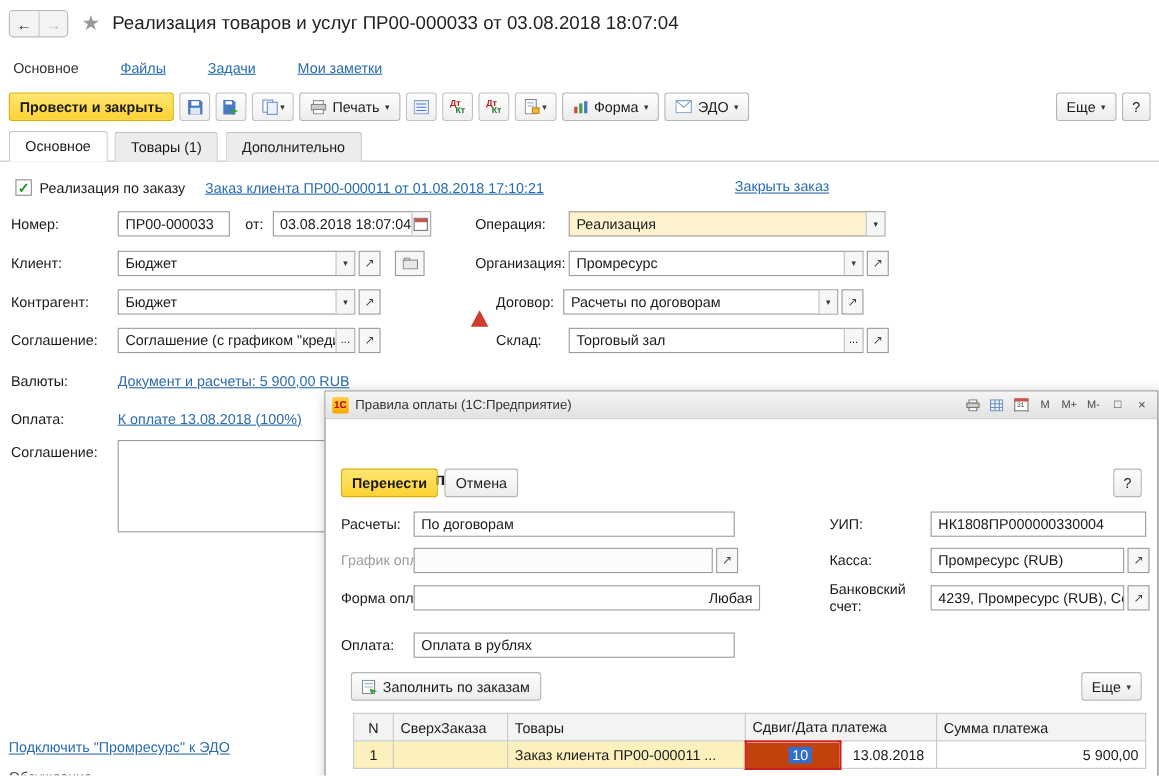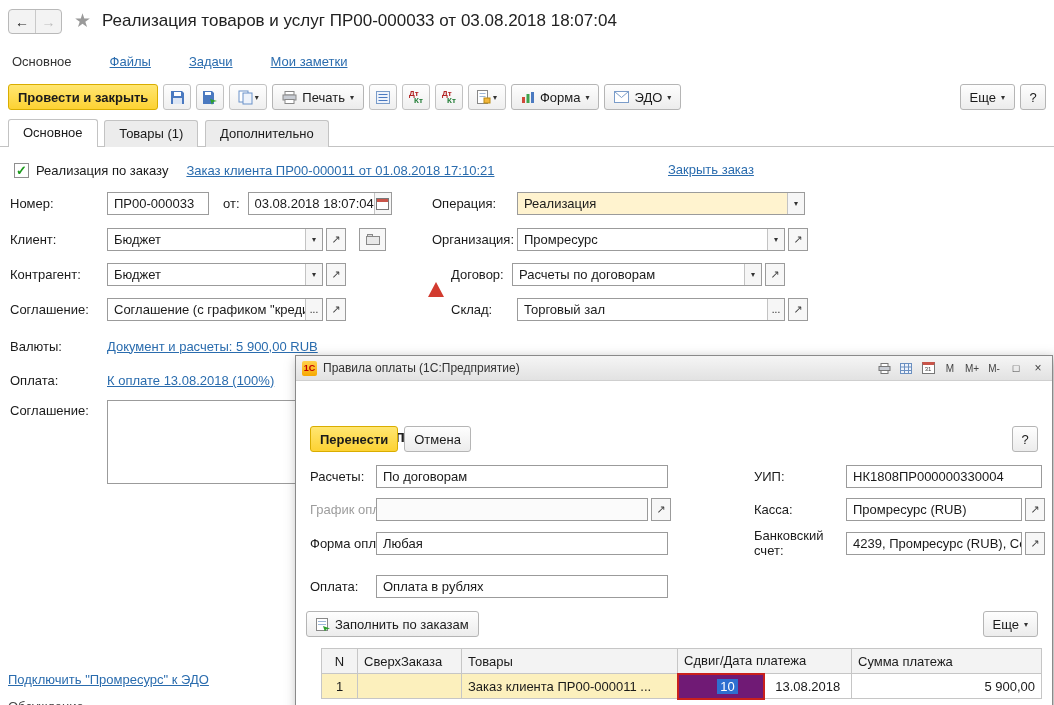--- a/index.html
+++ b/index.html
@@ -63,21 +63,21 @@
   .mheading { font-size: 16px; font-weight: bold; color: #222; }
   .graylbl { color: #9d9d9d; }
   
   table.dtable { border-collapse: collapse; table-layout: fixed; width: 720px; }
   .dtable th, .dtable td { border: 1px solid #c6c6c6; height: 25px; padding: 0 6px; font-weight: normal;
                            font-size: 13px; overflow: hidden; white-space: nowrap; }
   .dtable th { background: #f3f3f3; text-align: left; }
   .dtable th.c, .dtable td.c { text-align: center; padding: 0 2px; }
   .dtable td.r { text-align: right; }
   .ysel { background: #fcf0bd; }
-  td.editcell { border: 2px solid #c9201d; background: #701a75; text-align: center; padding-left: 20px; }
+  td.editcell { border: 2px solid #c9201d; background: #c2410c; text-align: center; padding-left: 20px; }
   .selblue { background: #2e6fd0; color: #fff; padding: 0 3px; }
   .helpbtn { width: 26px; height: 26px; display: inline-flex; align-items: center; justify-content: center;
              background: linear-gradient(#fefefe,#ececec); border: 1px solid #b5b5b5; border-radius: 3px; cursor: pointer; }
 </style>
 </head>
 <body>
 
 <div class="abs" style="left:8px; top:9px;">
   <div class="navbtns">
     <span class="nb">
@@ -398,42 +398,42 @@
     <span class="input" style="width:176px;">
         <span class="val">Промресурс (RUB)</span>
       </span>
     <span class="extbtn">
         <span>↗</span>
       </span>
   </div>
 
   <div class="abs" style="left:14px; top:176px; display:flex; align-items:center;">
     <span class="lbl" style="width:66px; line-height:14px;">Форма оплаты:</span>
-    <span class="input" style="width:292px;">
+    <span class="input" style="width:315px;text-align:right;">
         <span class="val">Любая</span>
       </span>
   </div>
   <div class="abs" style="left:458px; top:172px; display:flex; align-items:center;">
     <span class="lbl" style="width:92px; line-height:15px; white-space:normal;">Банковский счет:</span>
     <span class="input" style="width:176px;">
         <span class="val">4239, Промресурс (RUB), Собственный счет</span>
       </span>
     <span class="extbtn">
         <span>↗</span>
       </span>
   </div>
 
   <div class="abs" style="left:14px; top:219px; display:flex; align-items:center;">
     <span class="lbl" style="width:66px;">Оплата:</span>
     <span class="input" style="width:292px;">
         <span class="val">Оплата в рублях</span>
       </span>
   </div>
 
-  <div class="abs" style="left:10px; top:255px;">
+  <div class="abs" style="left:23px; top:255px;">
     <span class="btn">
       <svg width="14" height="13">
           <rect x="0.5" y="0.5" width="11" height="12" fill="#fff" stroke="#888"></rect>
           <line x1="2" y1="3.5" x2="10" y2="3.5" stroke="#9db7d8"></line>
           <line x1="2" y1="6.5" x2="10" y2="6.5" stroke="#9db7d8"></line>
           <path d="M7 8l7 2.5-4 1-1 2.5z" fill="#2da12d"></path>
         </svg>
       <span>Заполнить по заказам</span>
     </span>
   </div>

